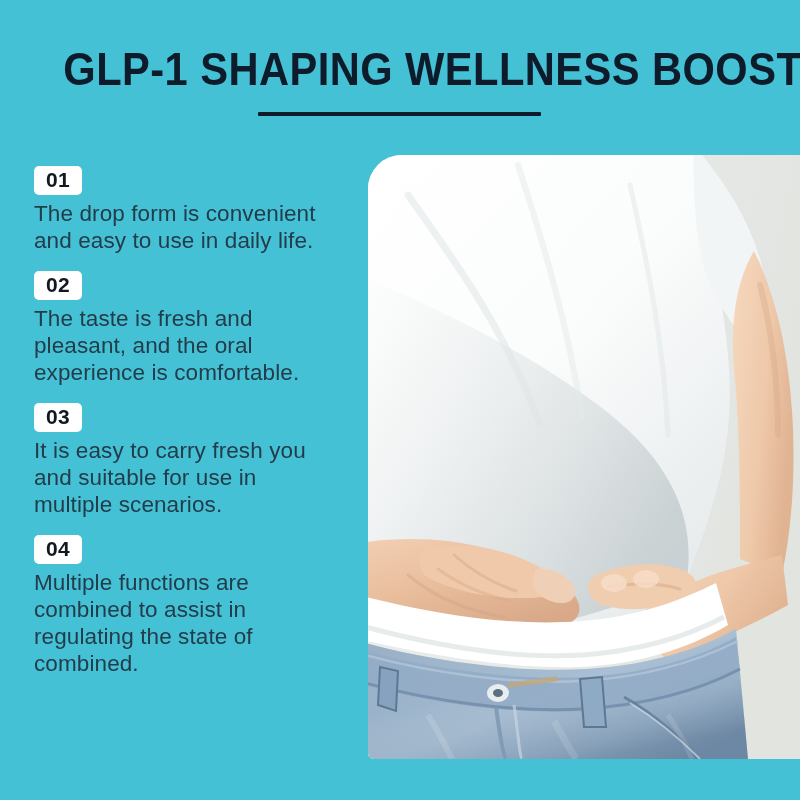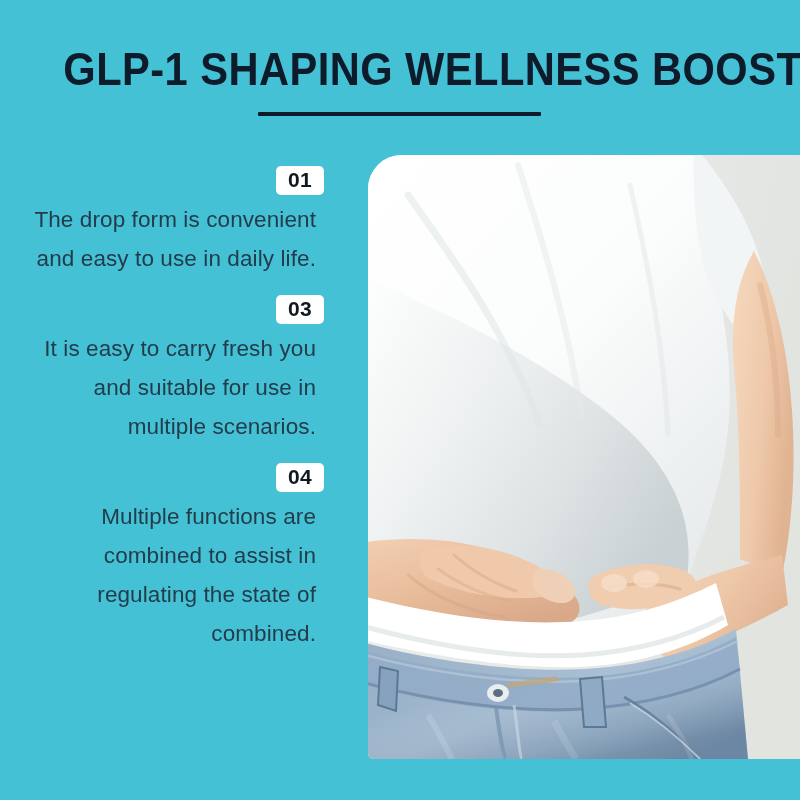--- a/index.html
+++ b/index.html
@@ -48,24 +48,23 @@
     top: 68px;
     width: 283px;
     height: 4px;
     background: #0d1b2a;
     border-radius: 1px;
   }
 
   
   .feature-list {
     position: absolute;
-    left: 24px;
+    left: 34px;
     top: 166px;
     width: 300px;
-    text-align: right;
   }
   .feature-item {
     margin-bottom: 17px;
   }
   .feature-item:last-child {
     margin-bottom: 4px;
   }
   .feature-badge {
     display: inline-block;
     background: #ffffff;
@@ -74,21 +73,21 @@
     font-size: 21px;
     line-height: 22px;
     padding: 3px 12px 4px 12px;
     border-radius: 5px;
     letter-spacing: 0.3px;
   }
   .feature-text {
     margin: 5px 0 0 0;
     color: #233c4a;
     font-size: 22.5px;
-    line-height: 39px;
+    line-height: 27px;
     font-weight: 400;
     letter-spacing: 0.1px;
     max-width: 292px;
   }
 
   
   .photo-panel {
     position: absolute;
     left: 368px;
     top: 155px;
@@ -115,20 +114,24 @@
     <div class="title-rule"></div>
   </div>
 
   <div class="feature-list">
 
     <div class="feature-item">
       <span class="feature-badge">01</span>
       <p class="feature-text">The drop form is convenient and easy to use in daily life.</p>
     </div>
 
+    <div class="feature-item">
+      <span class="feature-badge">02</span>
+      <p class="feature-text">The taste is fresh and pleasant, and the oral experience is comfortable.</p>
+    </div>
 
     <div class="feature-item">
       <span class="feature-badge">03</span>
       <p class="feature-text">It is easy to carry fresh you and suitable for use in multiple scenarios.</p>
     </div>
 
     <div class="feature-item">
       <span class="feature-badge">04</span>
       <p class="feature-text">Multiple functions are combined to assist in regulating the state of combined.</p>
     </div>

